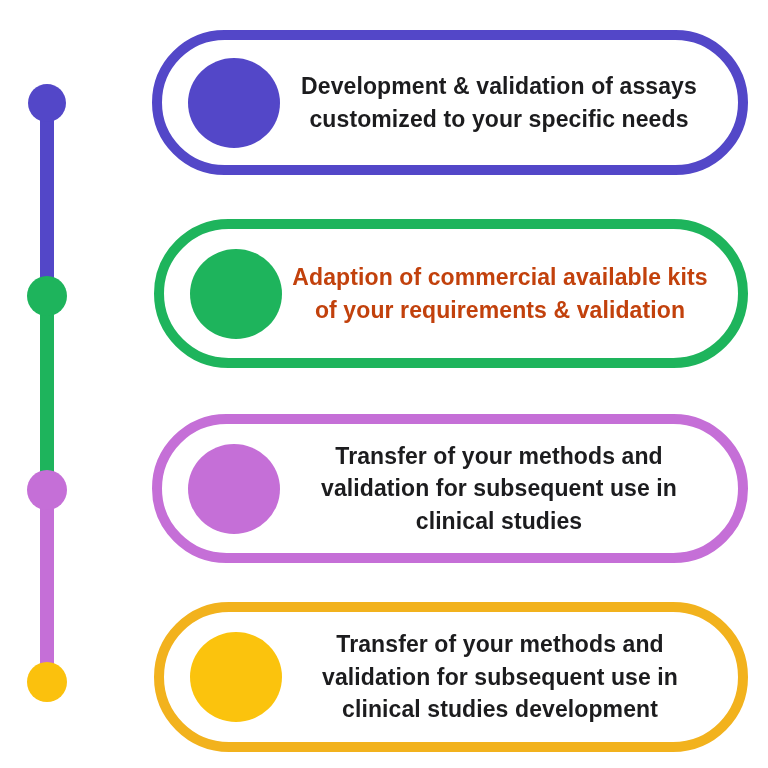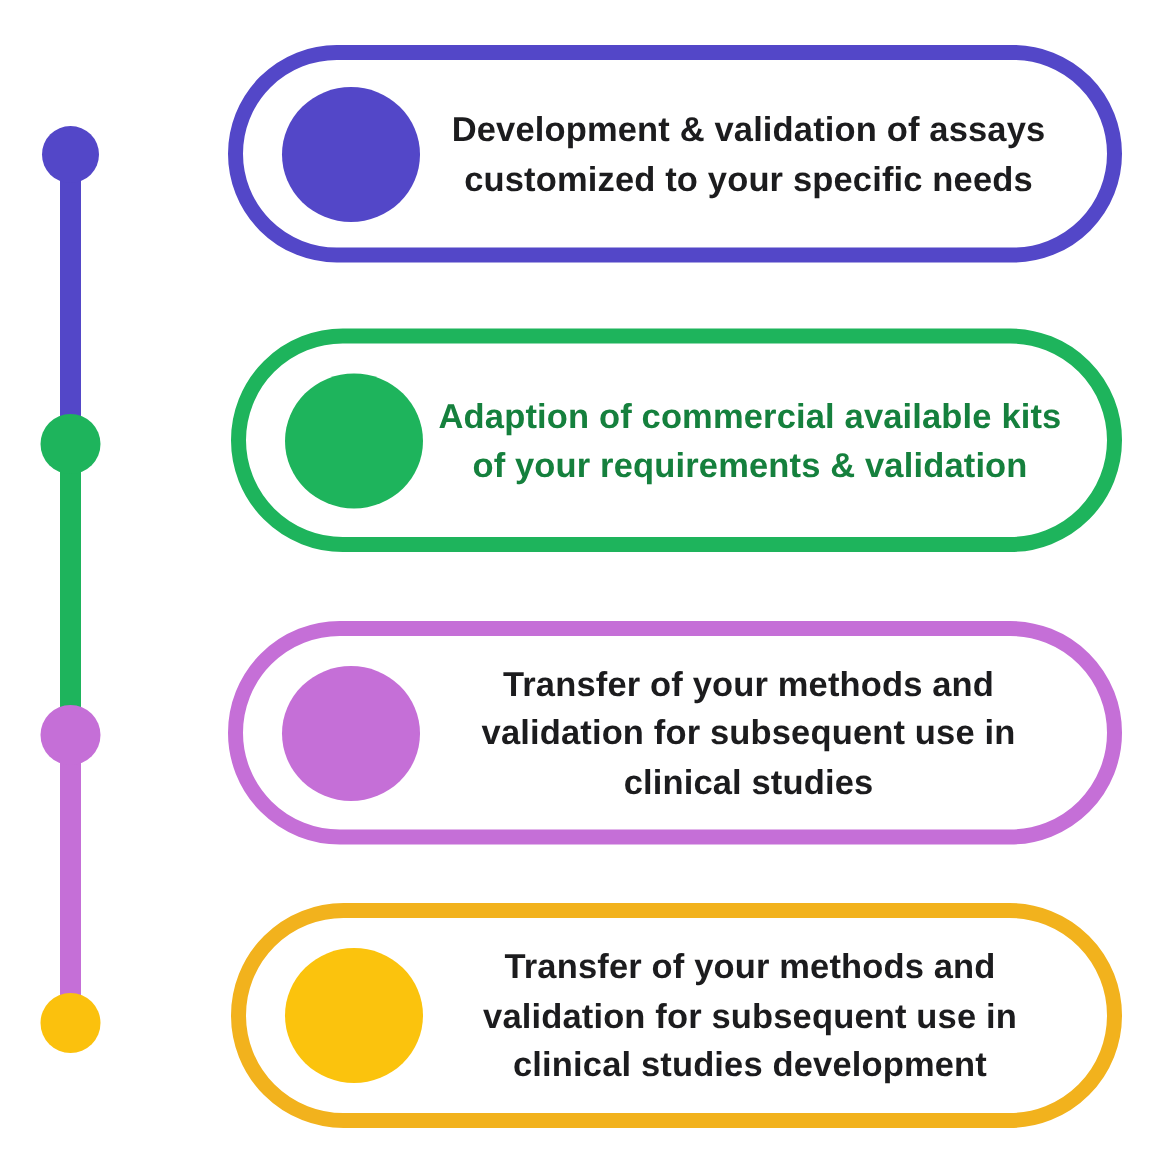--- a/index.html
+++ b/index.html
@@ -79,21 +79,21 @@
     <div class="tl-dot tl-dot-4" style="background-color: rgb(251, 193, 13);"></div>
   </div>
 
   <div class="pill pill-1" style="border-color: rgb(83, 71, 200);">
     <div class="pill-circle" style="background-color: rgb(83, 71, 200);"></div>
     <div class="pill-text" style="color: rgb(28, 28, 30);">Development &amp; validation of assays customized to your specific needs</div>
   </div>
 
   <div class="pill pill-2" style="border-color: rgb(30, 180, 92);">
     <div class="pill-circle" style="background-color: rgb(30, 180, 92);"></div>
-    <div class="pill-text" style="color: #15803d;">Adaption of commercial available kits of your requirements &amp; validation</div>
+    <div class="pill-text" style="color: #c2410c;">Adaption of commercial available kits of your requirements &amp; validation</div>
   </div>
 
   <div class="pill pill-3" style="border-color: rgb(197, 111, 215);">
     <div class="pill-circle" style="background-color: rgb(197, 111, 215);"></div>
     <div class="pill-text" style="color: rgb(28, 28, 30);">Transfer of your methods and validation for subsequent use in clinical studies</div>
   </div>
 
   <div class="pill pill-4" style="border-color: rgb(242, 178, 29);">
     <div class="pill-circle" style="background-color: rgb(251, 195, 13);"></div>
     <div class="pill-text" style="color: rgb(28, 28, 30);">Transfer of your methods and validation for subsequent use in clinical studies development</div>

